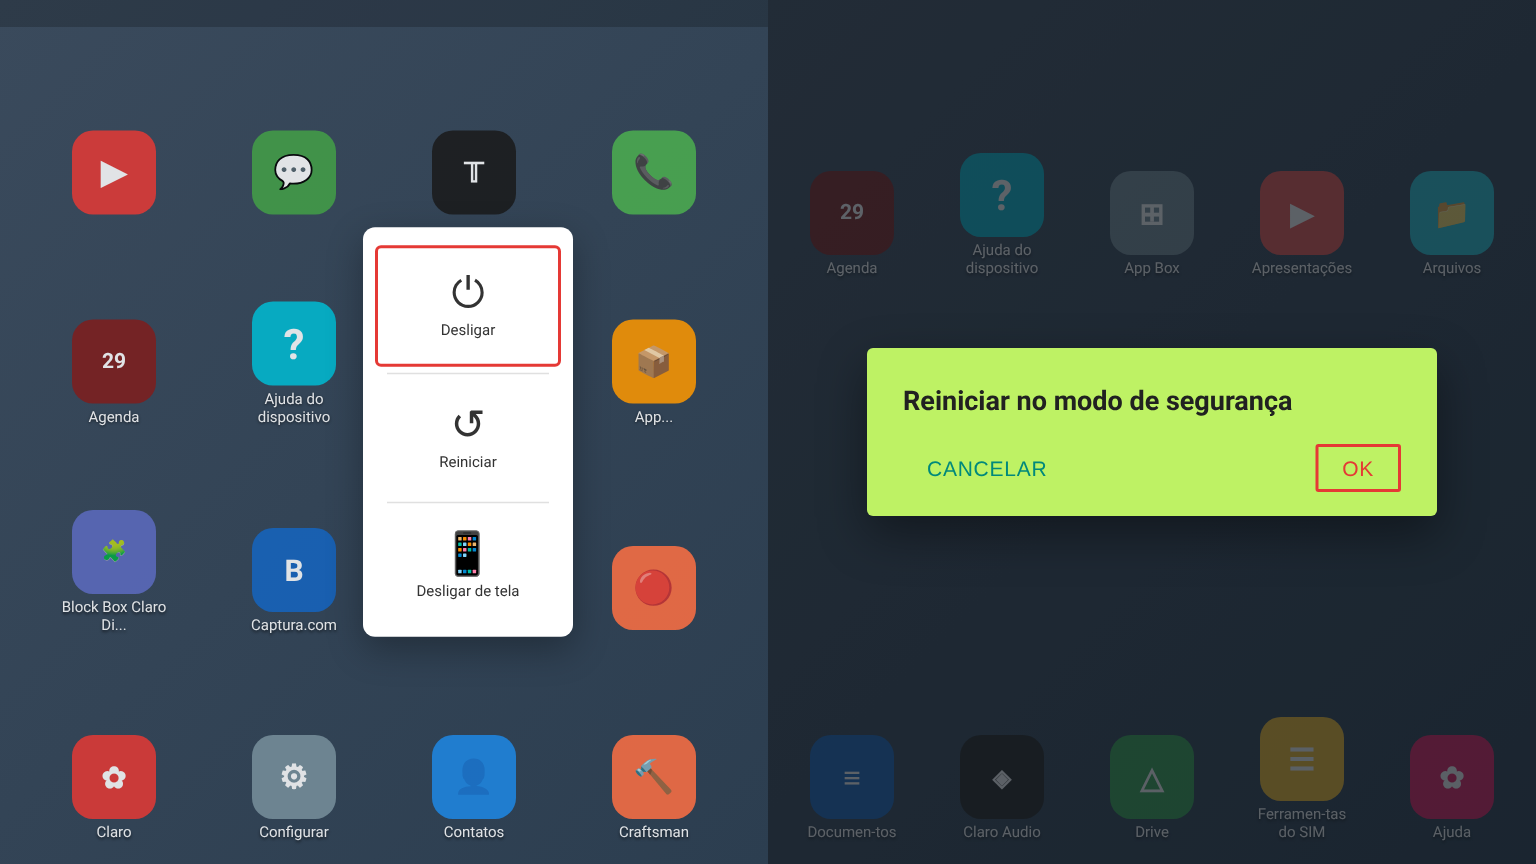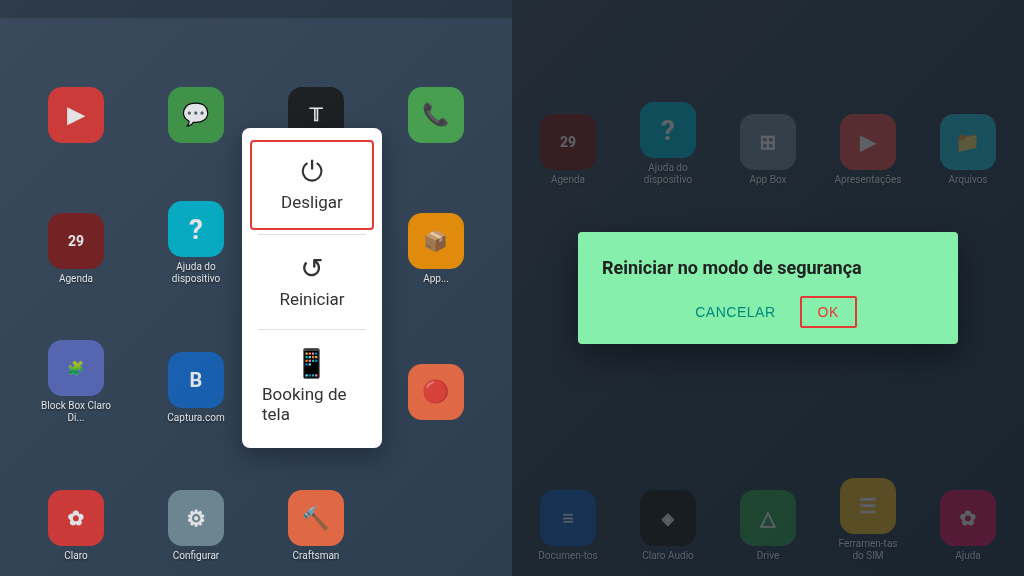--- a/index.html
+++ b/index.html
@@ -105,21 +105,21 @@
     }
 
     .power-menu-icon {
       font-size: 28px;
       color: #333;
       margin-bottom: 6px;
       line-height: 1;
     }
 
     .power-menu-label {
-      font-size: 17px;
+      font-size: 10px;
       color: #333;
     }
 
     .power-menu-divider {
       height: 1px;
       background: #e0e0e0;
       margin: 4px 16px;
     }
 
     
@@ -161,21 +161,21 @@
       position: absolute;
       top: 0; left: 0; right: 0; bottom: 0;
       background: rgba(0,0,0,0.4);
       z-index: 20;
       display: flex;
       align-items: center;
       justify-content: center;
     }
 
     .dialog {
-      background: #86efac;
+      background: #bef264;
       border-radius: 4px;
       width: 380px;
       padding: 24px 24px 16px 24px;
       box-shadow: 0 12px 32px rgba(0,0,0,0.4);
     }
 
     .dialog-title {
       font-size: 18px;
       font-weight: bold;
       color: #212121;
@@ -185,21 +185,21 @@
 
     .dialog-body {
       font-size: 14px;
       color: #424242;
       line-height: 1.6;
       margin-bottom: 24px;
     }
 
     .dialog-actions {
       display: flex;
-      justify-content: center;
+      justify-content: space-between;
       gap: 8px;
     }
 
     .dialog-btn {
       padding: 8px 16px;
       font-size: 14px;
       font-weight: 500;
       border: none;
       background: transparent;
       cursor: pointer;
@@ -308,39 +308,43 @@
 
     <div class="app-item">
       <div class="app-icon ic-claro" style="font-size:20px;">✿</div>
       <span class="app-label">Claro</span>
     </div>
     <div class="app-item">
       <div class="app-icon ic-config" style="font-size:22px;">⚙</div>
       <span class="app-label">Configurar</span>
     </div>
     <div class="app-item">
+      <div class="app-icon ic-contacts" style="font-size:22px;">👤</div>
+      <span class="app-label">Contatos</span>
+    </div>
+    <div class="app-item">
       <div class="app-icon ic-craft" style="font-size:22px;">🔨</div>
       <span class="app-label">Craftsman</span>
     </div>
   </div>
 
   <div class="power-menu">
     <div class="power-menu-item highlighted">
       <div class="power-menu-icon">⏻</div>
       <span class="power-menu-label">Desligar</span>
     </div>
     <div class="power-menu-divider"></div>
     <div class="power-menu-item">
       <div class="power-menu-icon">↺</div>
       <span class="power-menu-label">Reiniciar</span>
     </div>
     <div class="power-menu-divider"></div>
     <div class="power-menu-item">
       <div class="power-menu-icon">📱</div>
-      <span class="power-menu-label">Booking de tela</span>
+      <span class="power-menu-label">Desligar de tela</span>
     </div>
   </div>
 </div>
 
 <div class="right-panel">
   <div class="right-bg"></div>
 
   <div class="app-grid-right">
     <div class="app-item">
       <div class="app-icon ic-agenda" style="font-size:14px;font-weight:bold;">29</div>

